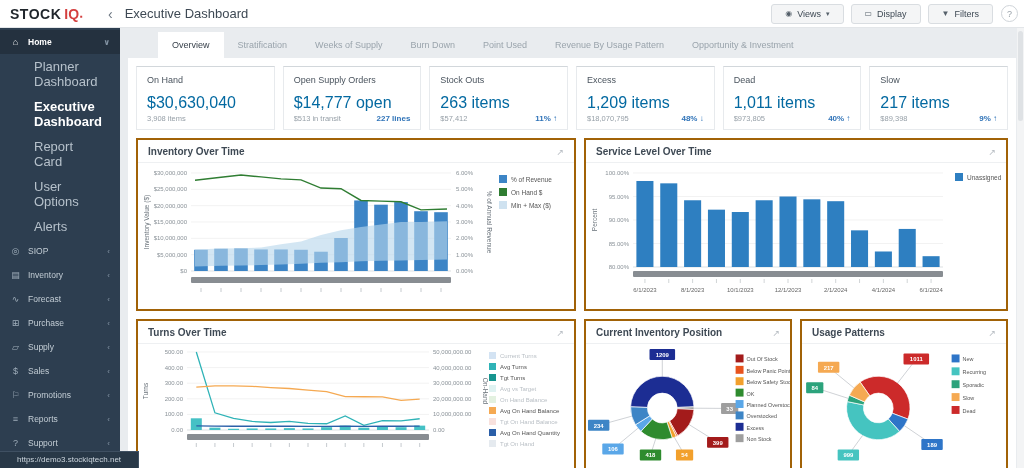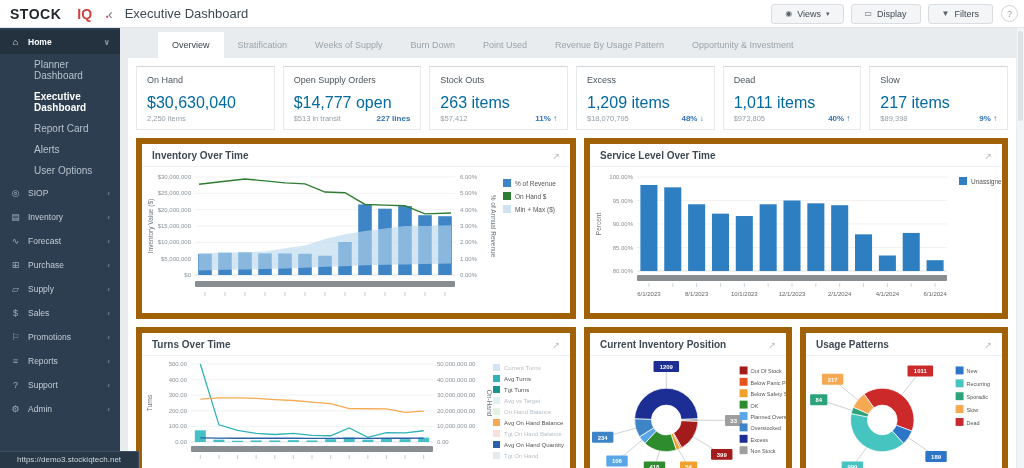--- a/index.html
+++ b/index.html
@@ -4,21 +4,21 @@
 <style>
   html,body{margin:0;padding:0;background:#e9ecef;}
   *{box-sizing:border-box;}
   .app{position:relative;width:1024px;height:468px;overflow:hidden;background:#e9ecef;
        font-family:"Liberation Sans","DejaVu Sans",sans-serif;}
   svg{font-family:"Liberation Sans","DejaVu Sans",sans-serif;}
 
   
   .topbar{position:absolute;top:0;left:0;right:0;height:28px;background:#fff;display:flex;
           align-items:center;z-index:5;border-bottom:1px solid #e3e6e9;}
-  .logo-wrap{width:108px;padding-left:10px;display:flex;align-items:baseline;gap:14px;}
+  .logo-wrap{width:108px;padding-left:10px;display:flex;align-items:baseline;gap:1px;}
   .logo-stock{font-weight:800;font-size:14px;letter-spacing:.5px;color:#1f252b;}
   .logo-iq{font-weight:800;font-size:14px;color:#d43f3f;margin-left:2px;}
   .logo-dot{font-size:8px;color:#d43f3f;}
   .back{color:#6b7580;font-size:14px;margin:0 12px 0 0;}
   .page-title{font-size:13px;color:#3e4954;}
   .topbar-actions{margin-left:auto;display:flex;gap:7px;padding-right:8px;align-items:center;}
   .tb-btn{display:flex;gap:5px;align-items:center;background:#f4f5f6;border:1px solid #d9dde1;
           border-radius:3px;padding:4px 13px;font-size:9px;color:#3e4954;cursor:pointer;}
   .tb-ic{font-size:8px;color:#55606a;}
   .caret{font-size:7px;color:#55606a;}
@@ -27,42 +27,42 @@
 
   
   .sidebar{position:absolute;top:28px;left:0;bottom:0;width:120px;background:#2d3e50;z-index:4;
            padding-top:2px;}
   .side-section{display:flex;align-items:center;gap:7px;padding:7px 10px;font-size:8.5px;
                 color:#c3cdd5;cursor:pointer;}
   .side-section.active{background:#24313f;color:#fff;font-weight:bold;}
   .side-ic{width:11px;font-size:9px;text-align:center;color:#9fadba;}
   .side-section.active .side-ic{color:#fff;}
   .chev{margin-left:auto;color:#8595a5;font-size:8px;}
-  .sub{padding:5px 18px 5px 34px;font-size:10px;color:#b6c1cb;cursor:pointer;}
+  .sub{padding:5px 18px 5px 34px;font-size:13px;color:#b6c1cb;cursor:pointer;}
   .sub.active{color:#fff;font-weight:bold;}
 
   
   .main{position:absolute;left:120px;top:28px;right:0;bottom:0;background:#e9ecef;
         padding:4px 8px 0 8px;}
   .tabs{display:flex;font-size:9px;color:#9aa4ac;padding-left:30px;}
   .tab{padding:8px 14px;cursor:pointer;}
   .tab.active{background:#fff;color:#39424c;}
   .panel{background:#fff;padding:8px;}
 
   .kpi-row{display:flex;gap:8px;}
   .kpi{flex:1;border:1px solid #e7eaed;border-top:1px solid #d2d7db;background:#fff;
        padding:8px 10px 6px;}
   .kpi-title{font-size:9px;color:#4a545e;margin-bottom:9px;}
   .kpi-value{font-size:16px;color:#0369a1;white-space:nowrap;}
   .kpi-sub{display:flex;justify-content:space-between;align-items:baseline;font-size:7.5px;
            color:#97a0a8;margin-top:2px;}
   .kpi-sub-right{color:#2f73b8;font-weight:bold;font-size:8px;white-space:nowrap;}
 
   .chart-row{display:flex;gap:8px;margin-top:8px;}
-  .chart-panel{border:6px solid #a16207;background:#fff;overflow:hidden;}
+  .chart-panel{border:2px solid #a16207;background:#fff;overflow:hidden;}
   .w-inv{width:440px;flex:0 0 440px;}
   .flex1{flex:1;min-width:0;}
   .cp-head{display:flex;justify-content:space-between;align-items:center;padding:6px 10px 5px;
            border-bottom:1px solid #eef0f2;}
   .cp-title{font-size:10px;font-weight:bold;color:#3e4954;}
   .expand{color:#b6bcc2;font-size:9px;cursor:pointer;}
   .cp-body{padding:2px 1px 0 1px;}
 
   .status{position:absolute;left:0;bottom:0;background:#283847;color:#cdd6de;font-size:8px;
           padding:3px 17px 4px;border:1px solid #3f5062;border-bottom:none;border-left:none;z-index:9;}
@@ -104,22 +104,22 @@
 
   <div class="sidebar" id="sidebar">
       <div class="side-section active">
         <span class="side-ic">⌂</span>
         <span>Home</span>
         <span class="chev">∨</span>
       </div>
       <div class="sub">Planner Dashboard</div>
       <div class="sub active">Executive Dashboard</div>
       <div class="sub">Report Card</div>
+      <div class="sub">User Options</div>
       <div class="sub">Alerts</div>
-      <div class="sub">User Options</div>
       <div class="side-section">
         <span class="side-ic">◎</span>
         <span>SIOP</span>
         <span class="chev">‹</span>
       </div>
       <div class="side-section">
         <span class="side-ic">▤</span>
         <span>Inventory</span>
         <span class="chev">‹</span>
       </div>
@@ -174,21 +174,21 @@
         <div class="tab">Point Used</div>
         <div class="tab">Revenue By Usage Pattern</div>
         <div class="tab">Opportunity &amp; Investment</div>
       </div>
     <div class="panel">
       <div class="kpi-row" id="kpis">
           <div class="kpi">
             <div class="kpi-title">On Hand</div>
             <div class="kpi-value">$30,630,040</div>
             <div class="kpi-sub">
-              <span>2,250 items</span>
+              <span>3,908 items</span>
             </div>
           </div>
           <div class="kpi">
             <div class="kpi-title">Open Supply Orders</div>
             <div class="kpi-value">$14,777 open</div>
             <div class="kpi-sub">
               <span>$513 in transit</span>
               <span class="kpi-sub-right">227 lines</span>
             </div>
           </div>

